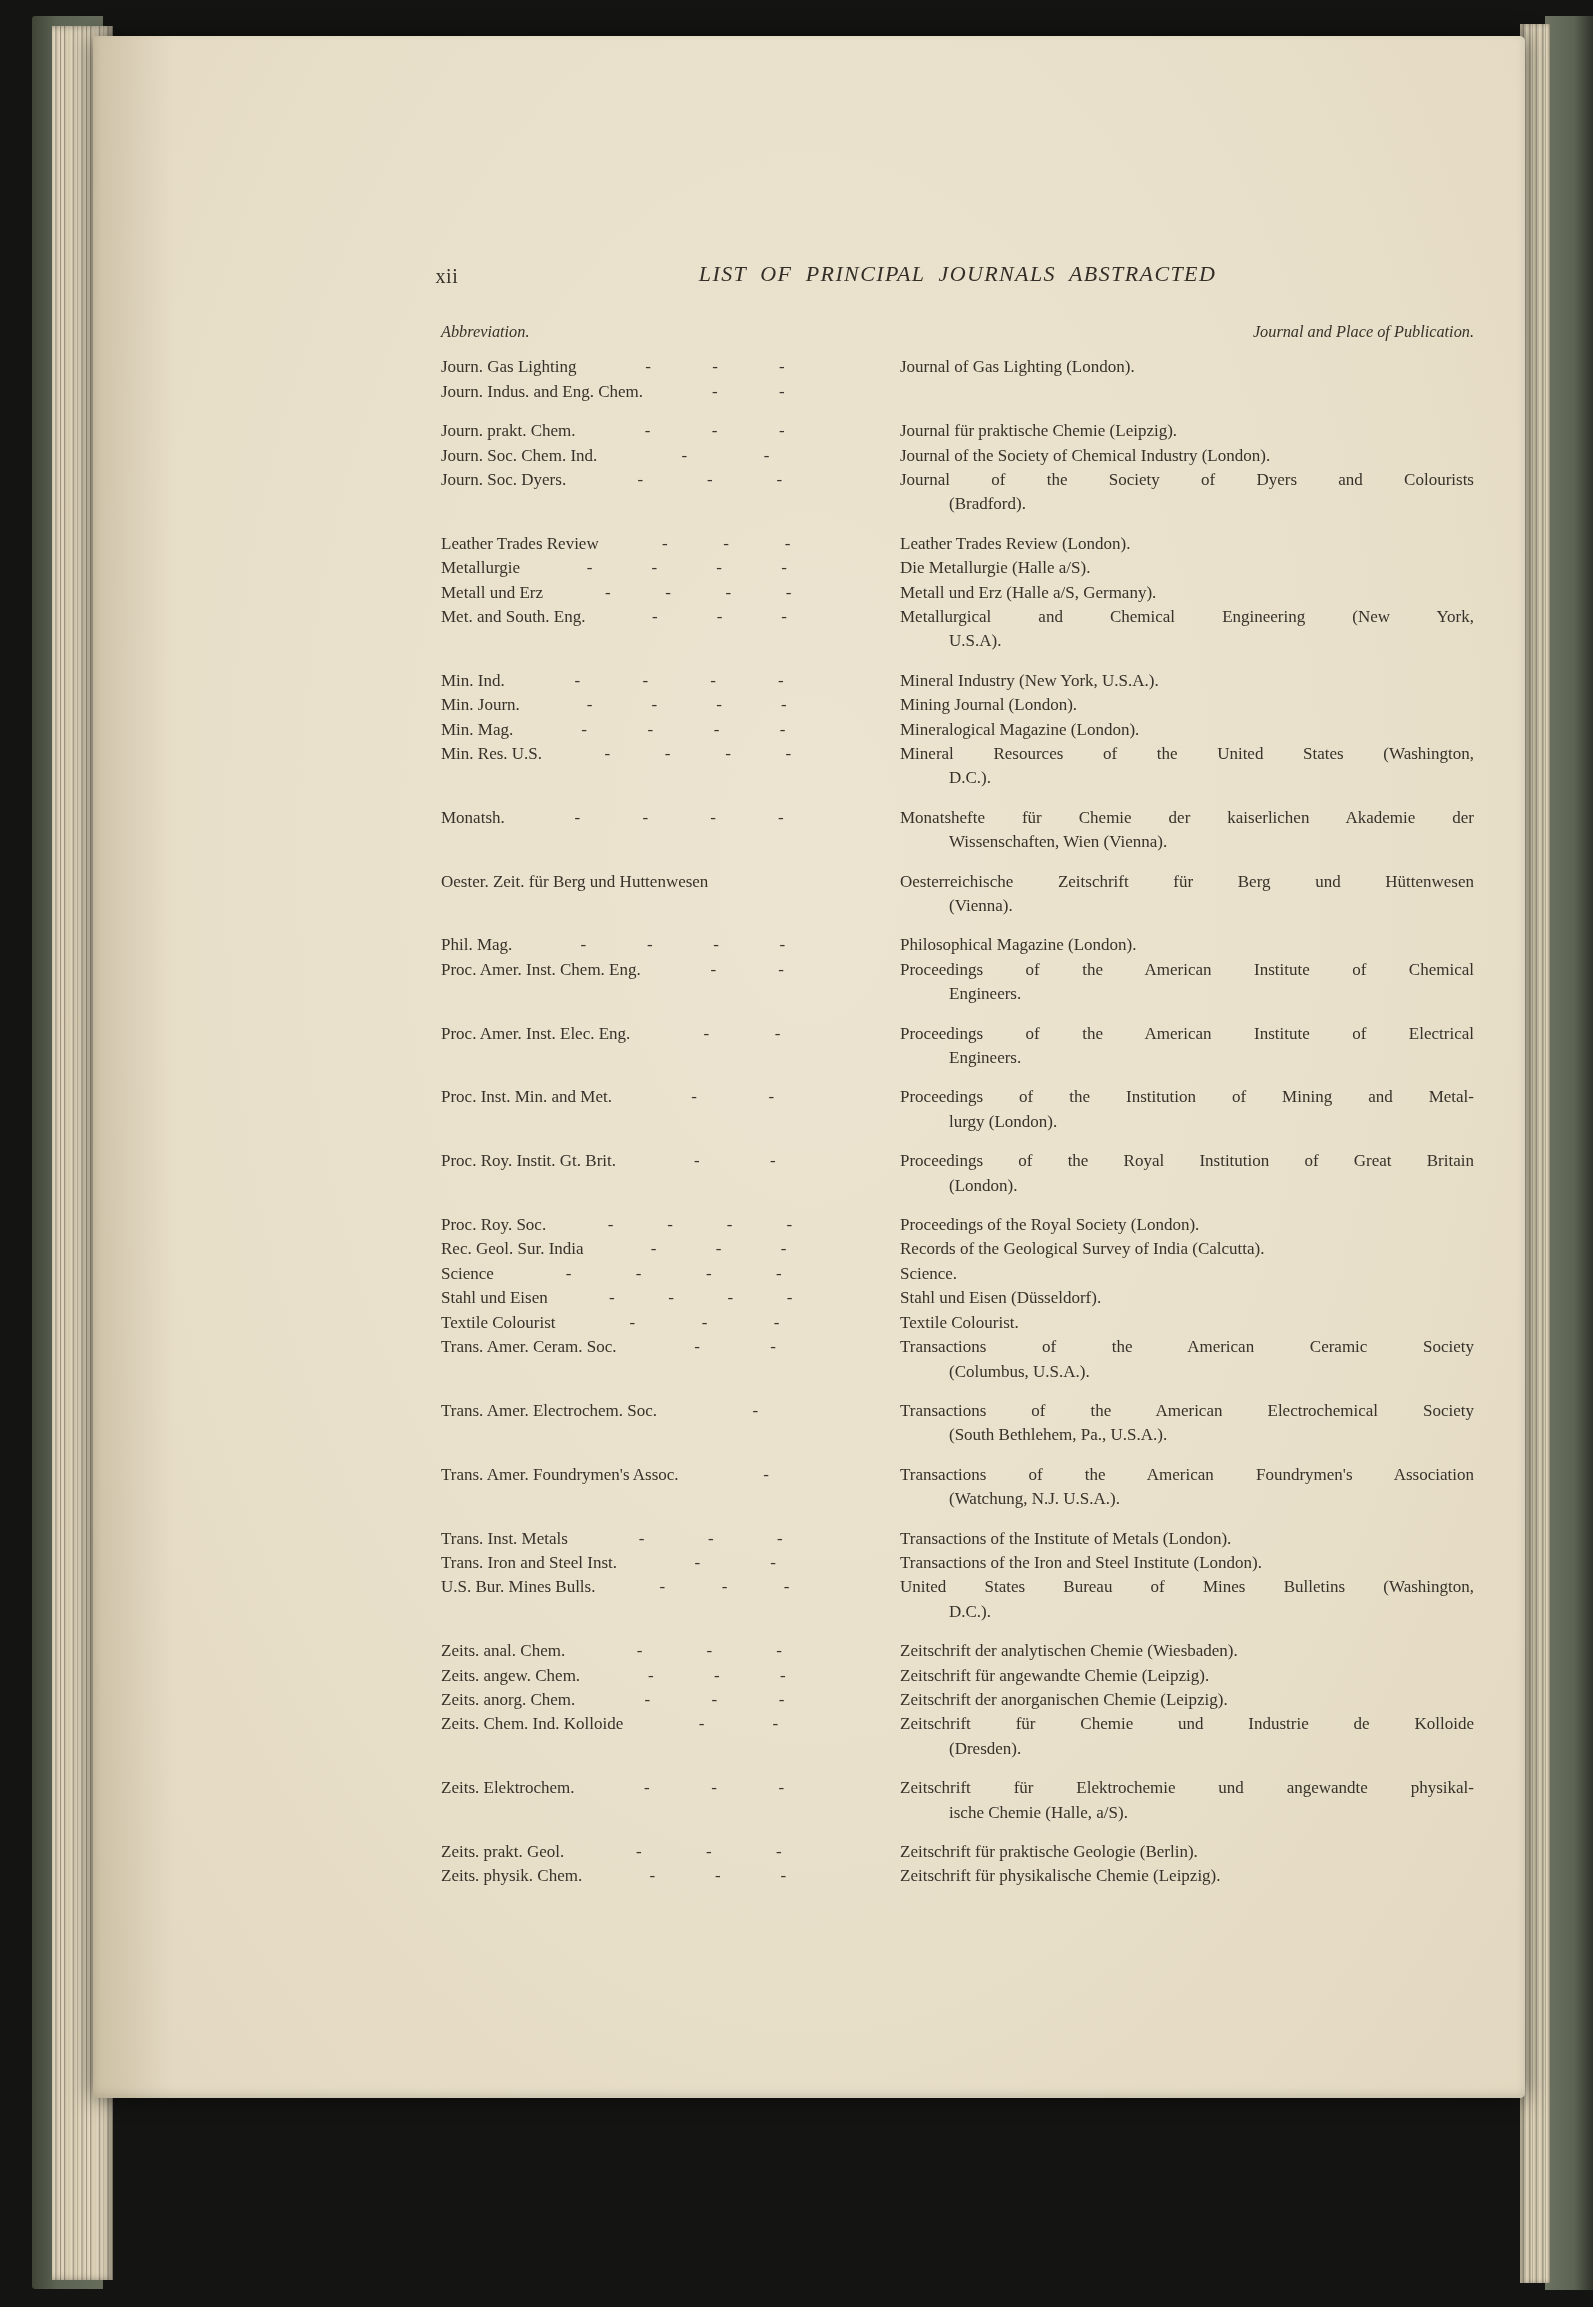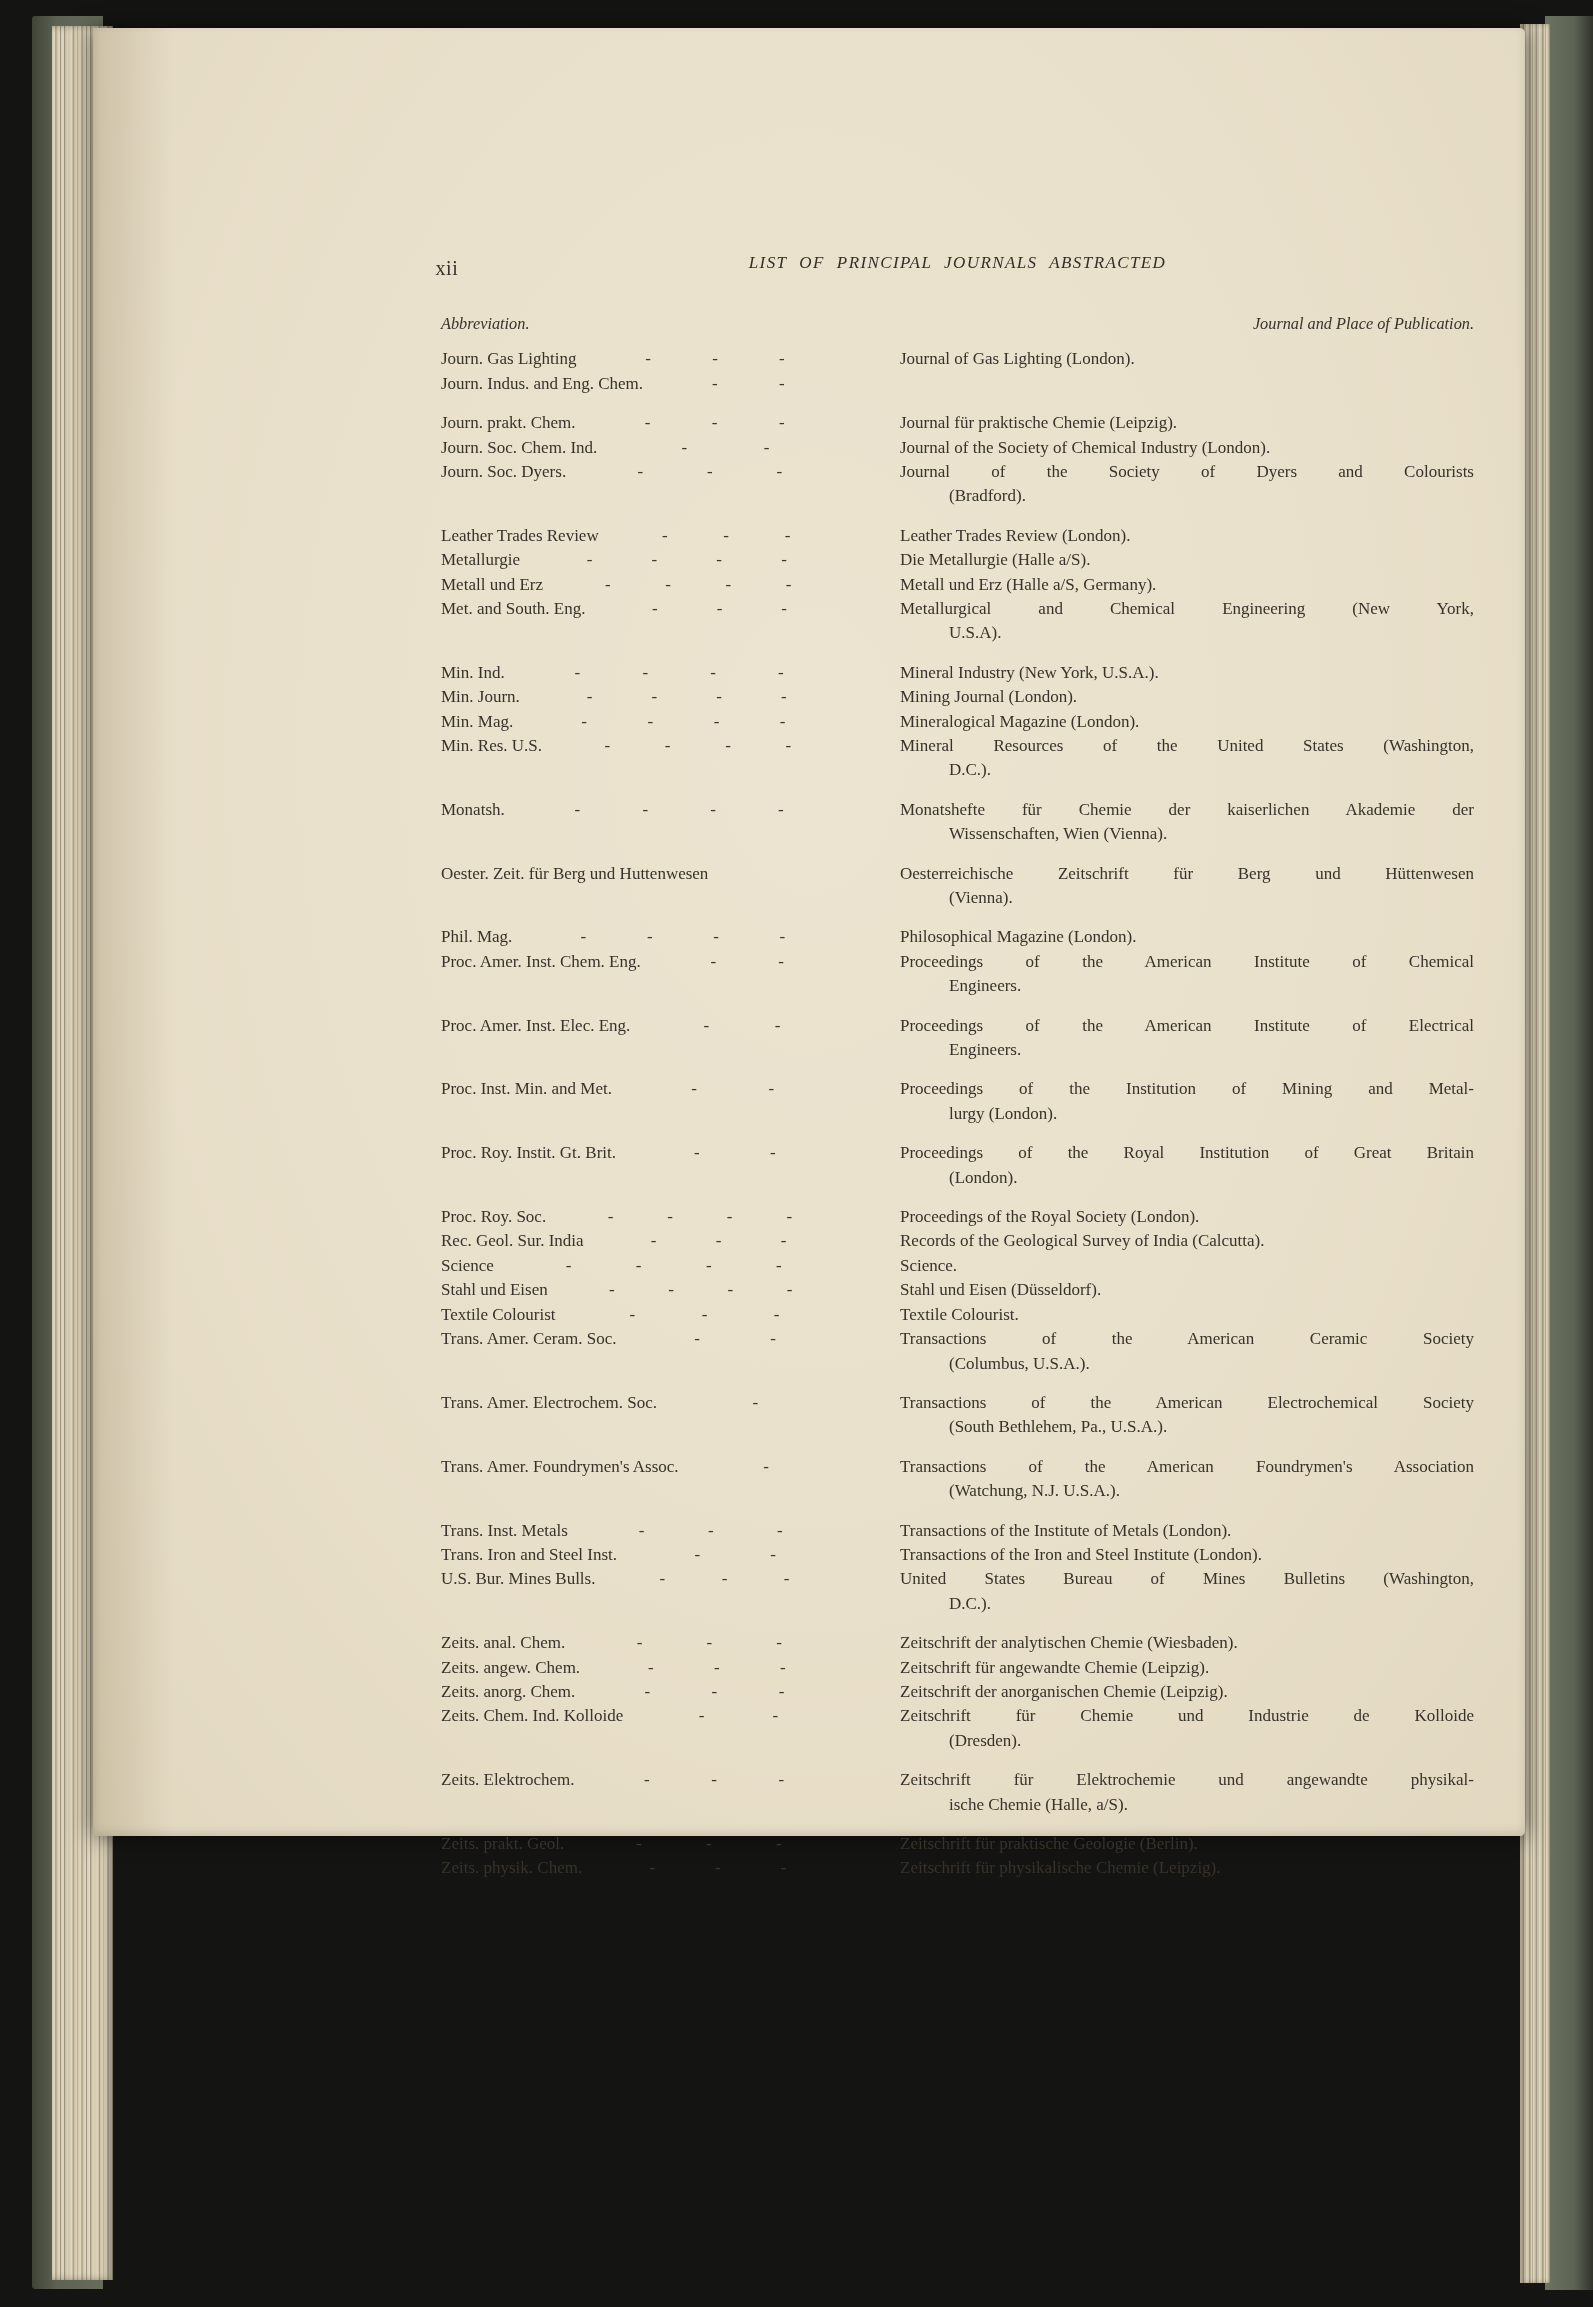--- a/index.html
+++ b/index.html
@@ -33,38 +33,38 @@
       #d6cbb0 0px,#e3d9c1 2.7px,#9a9280 3.8px,#cfc4a9 4.9px,#e0d6bd 7.6px,#8a8270 8.7px);
     box-shadow:inset -4.3px 0 7.6px rgba(0,0,0,.35);
   }
   .edges-right{
     position:absolute;left:1520px;top:24px;width:30px;height:2259px;
     background:repeating-linear-gradient(90deg,
       #e2d8bf 0px,#cdc2a6 2.2px,#97907d 3.3px,#dcd2b8 4.9px,#a59d89 6.5px);
     box-shadow:inset 3.3px 0 5.4px rgba(0,0,0,.25);
   }
   .page{
-    position:absolute;left:93px;top:28px;width:1432px;height:1808px;
+    position:absolute;left:93px;top:36px;width:1432px;height:2062px;
     background:
       linear-gradient(90deg,rgba(120,100,60,.22) 0%,rgba(120,100,60,0) 81px),
       radial-gradient(ellipse at 50% 40%, #ece4d0 0%, var(--paper) 55%, #e2d8c0 100%);
     border-radius:1.1px 5.4px 5.4px 1.1px;
     box-shadow:0 0 22px rgba(0,0,0,.6), inset 0 -3.3px 9.8px rgba(0,0,0,.12);
   }
   .page-inner{
     position:absolute;left:348px;top:225px;width:1033px;
   }
   .head-row{position:relative;height:31.5px;}
   .folio{
     position:absolute;left:-5.4px;top:4.3px;
     font-size:20px;letter-spacing:0.5px;
   }
   .title{
     text-align:center;font-style:italic;font-weight:normal;
-    font-size:17px;letter-spacing:1.4px;word-spacing:6.5px;
+    font-size:22px;letter-spacing:1.4px;word-spacing:6.5px;
     color:#332f28;white-space:nowrap;
   }
   .col-heads{position:relative;height:24px;margin-top:29px;font-style:italic;font-size:16.3px;}
   .abbr-head{position:absolute;left:0;width:413px;}
   .journal-head{position:absolute;left:459px;width:574px;text-align:right;}
   .entries{margin-top:9.8px;font-size:17px;line-height:24.4px;}
   .entry{display:flex;align-items:flex-start;}
   .entry.gap-after{margin-bottom:15px;justify-content:space-between;}
   .abbr-cell{width:459px;flex:none;display:flex;}
   .abbr{white-space:pre;}

